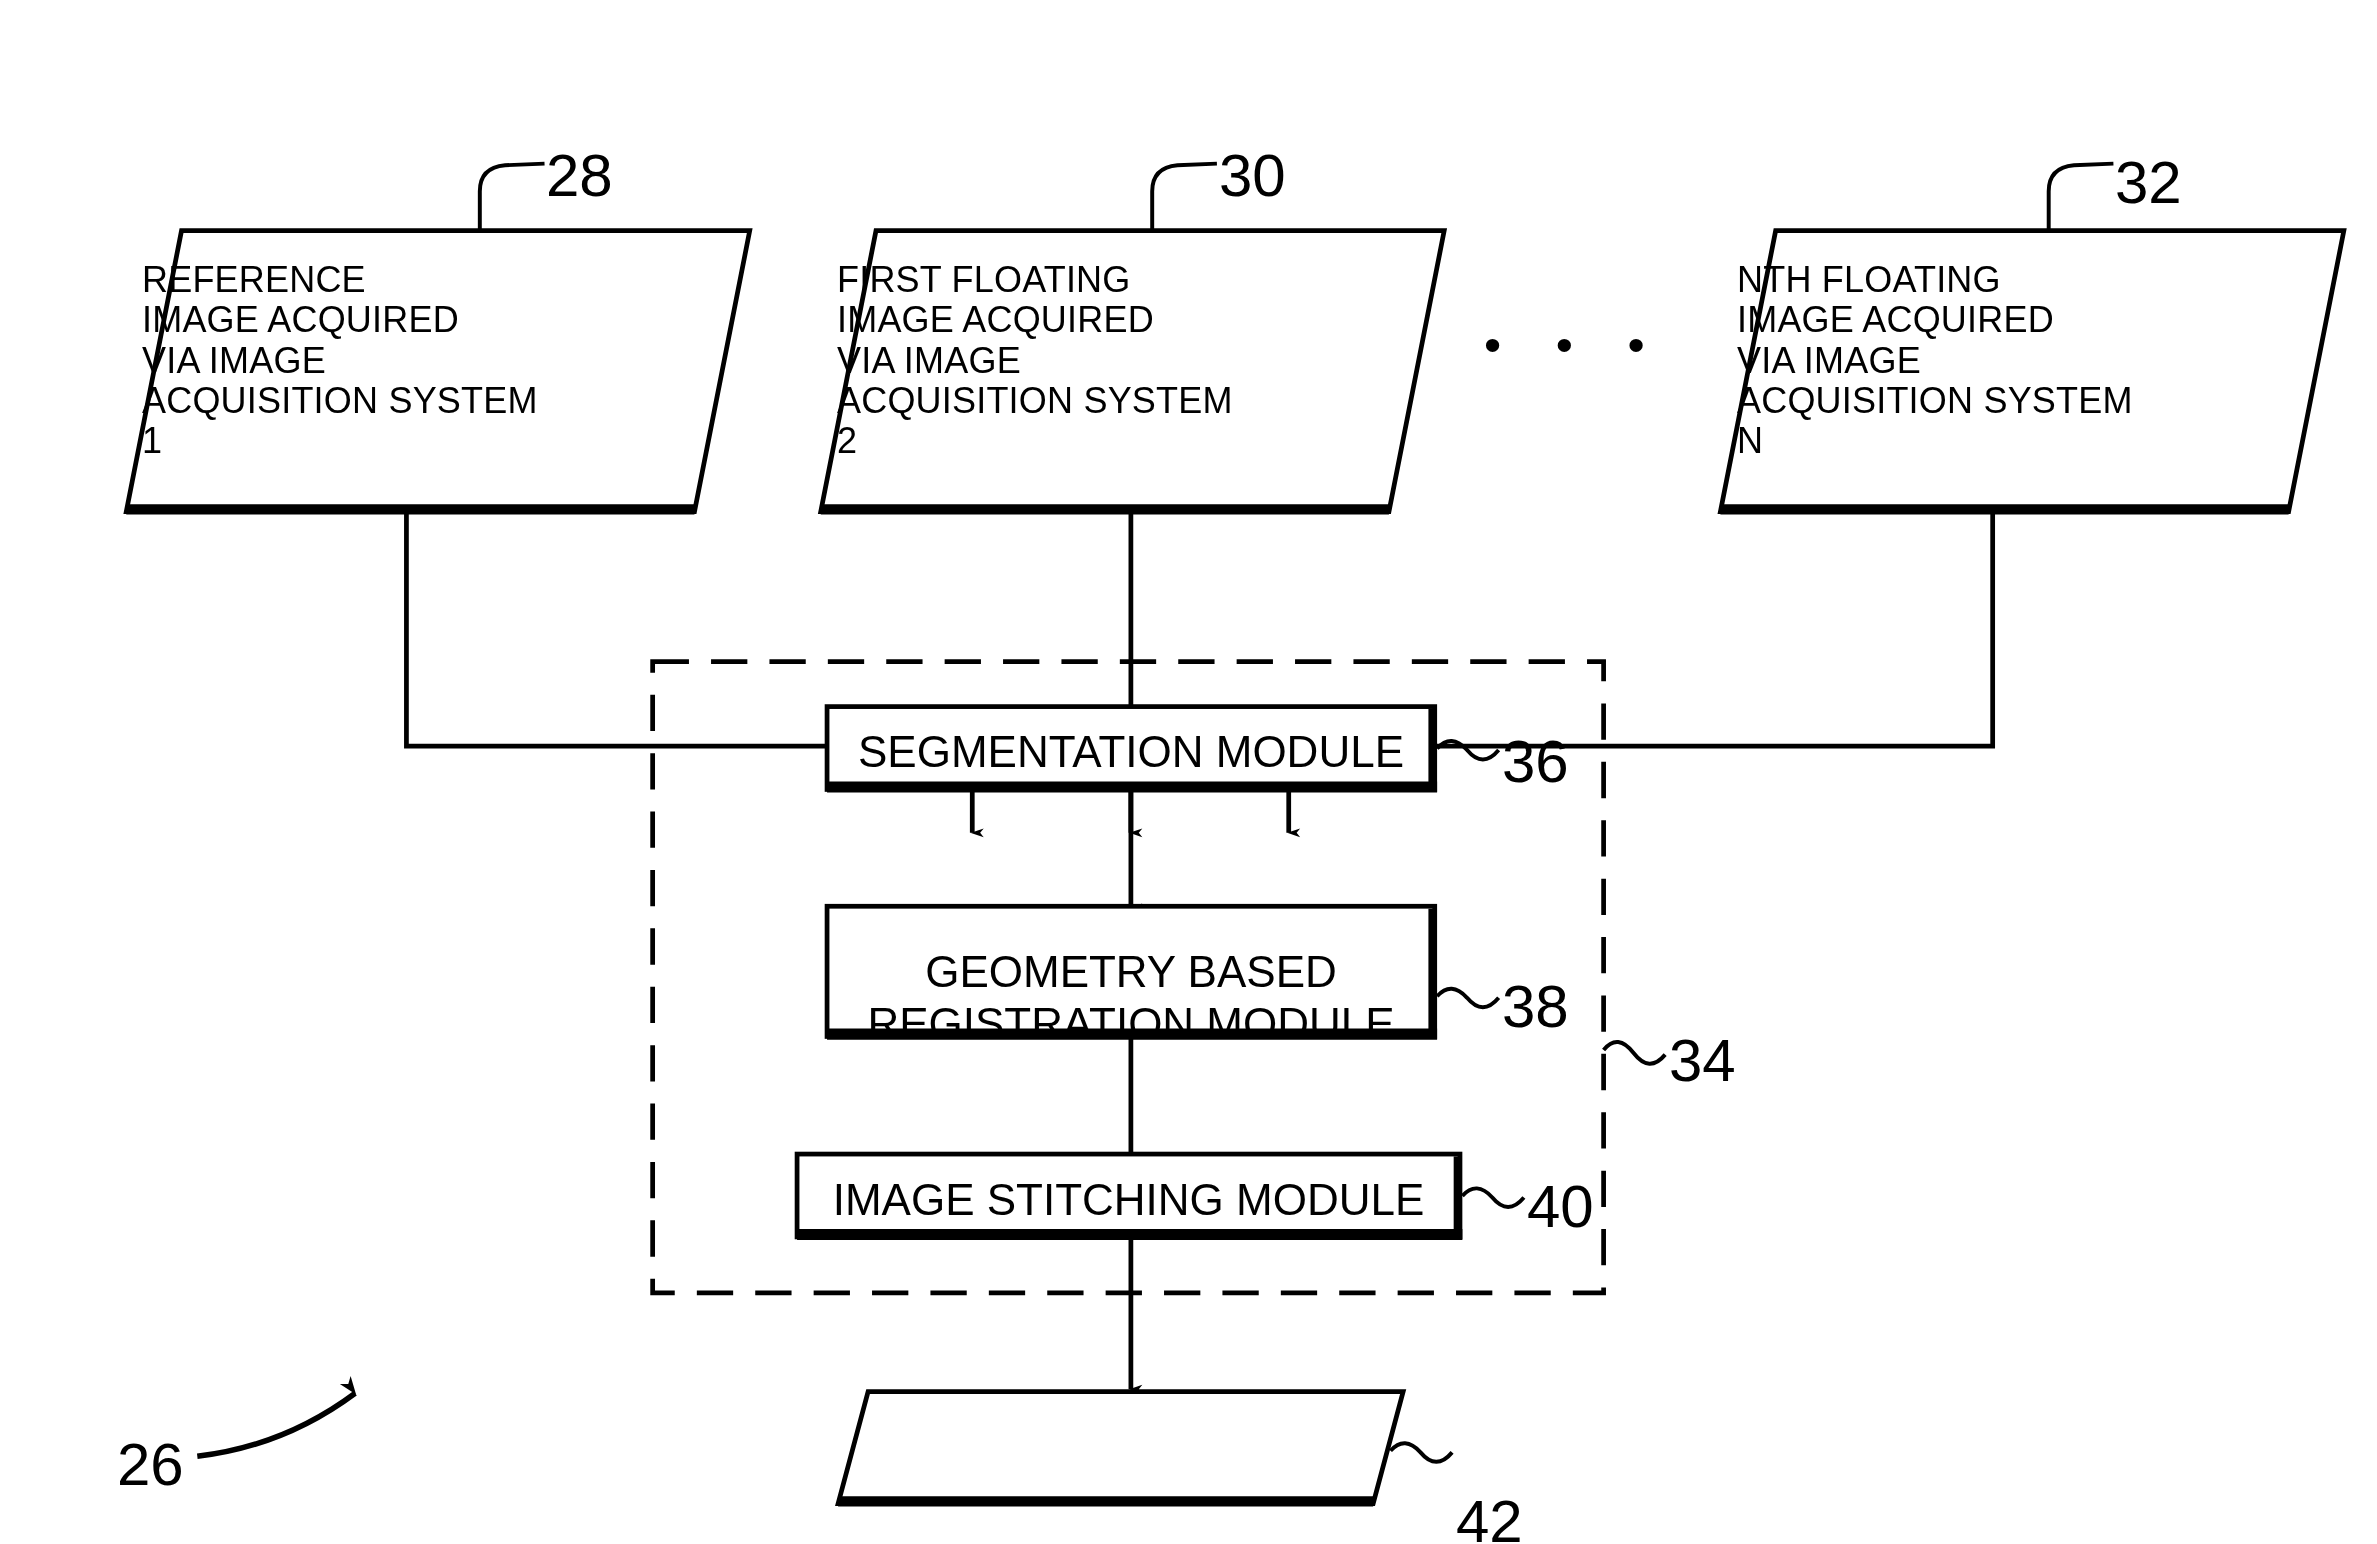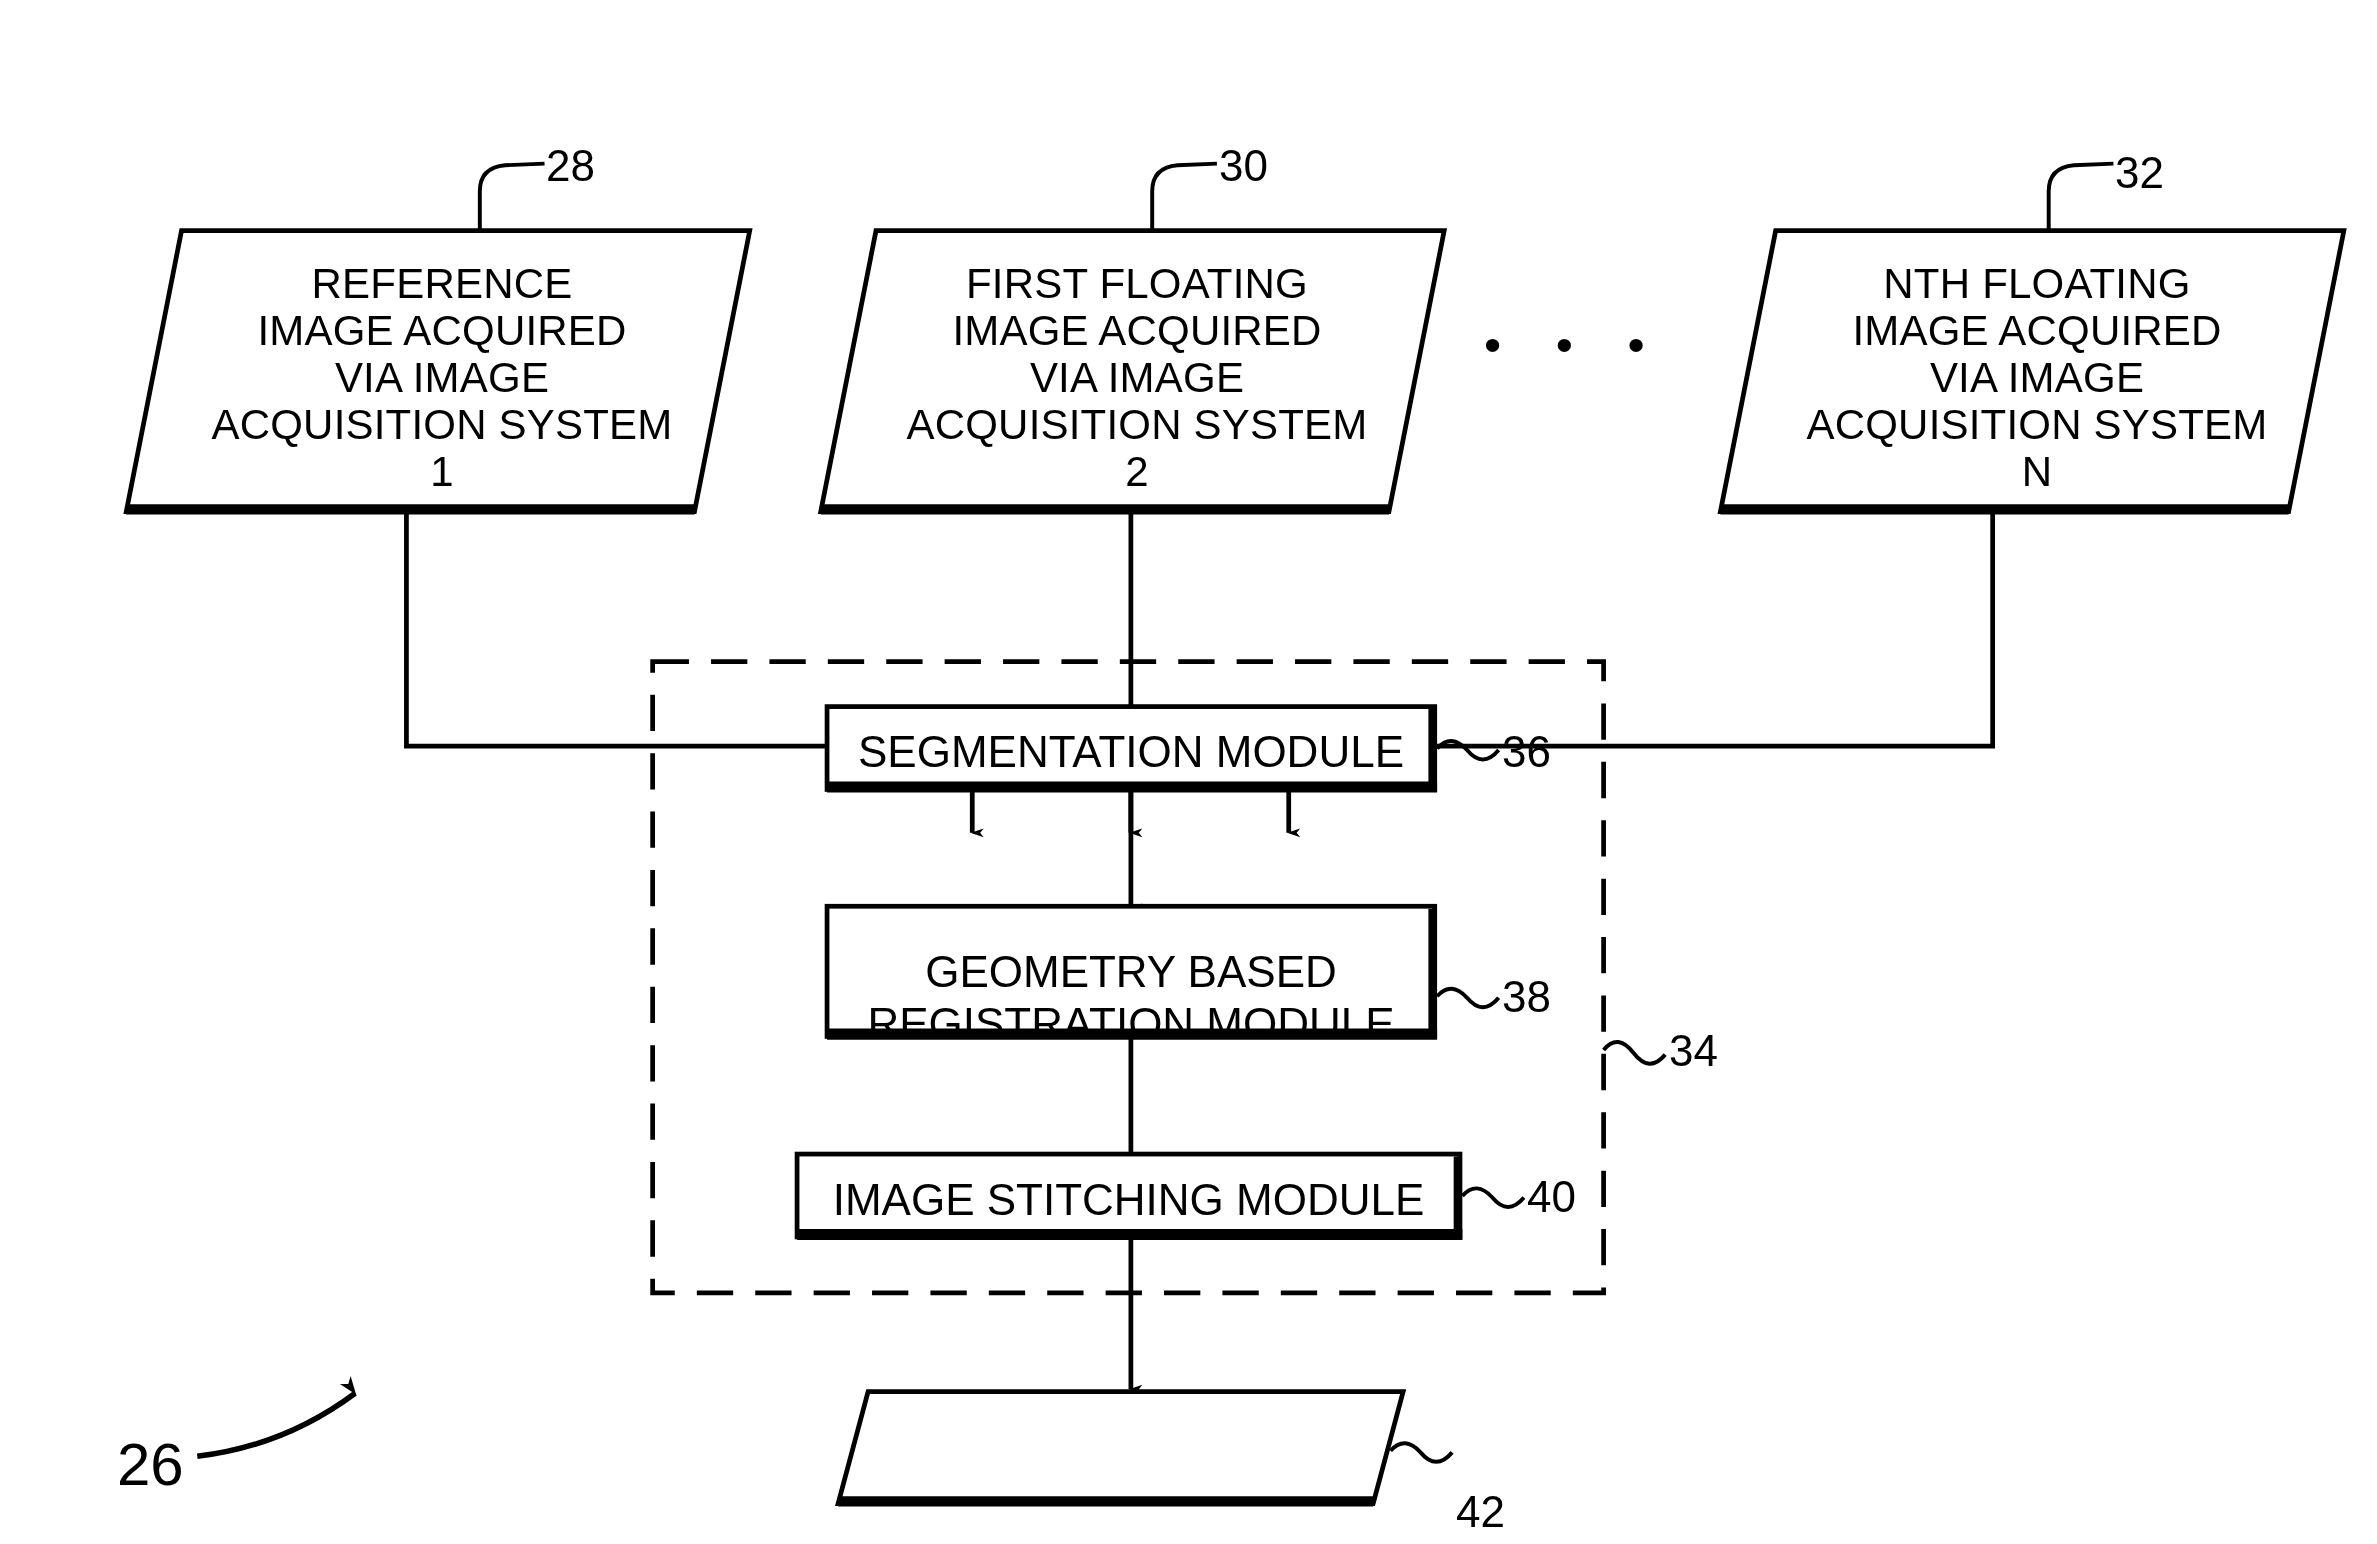--- a/index.html
+++ b/index.html
@@ -1,26 +1,26 @@
 <!DOCTYPE html>
 <html style="font-size:12.6px"><head>
 <meta charset="utf-8">
 <style>
   html,body{margin:0;padding:0;background:#ffffff;}
   body{width:2377px;height:1545px;position:relative;overflow:hidden;
        font-family:"Liberation Sans","DejaVu Sans",sans-serif;color:#000;}
   #stage{position:absolute;left:0;top:0;width:2377px;height:1545px;}
   #svgroot{position:absolute;left:0;top:0;width:2377px;height:1545px;}
 
-  .boxtext{position:absolute;text-align:center;line-height:1.12;
-           font-size:42px;font-weight:400;letter-spacing:0.2px;
+  .boxtext{position:absolute;text-align:left;line-height:1.12;
+           font-size:36px;font-weight:400;letter-spacing:0.2px;
            color:#000;white-space:pre-line;}
   .modtext{position:absolute;text-align:center;line-height:1.18;
            font-size:44px;color:#000;white-space:pre-line;}
-  .reflabel{position:absolute;font-size:44px;color:#000;}
+  .reflabel{position:absolute;font-size:60px;color:#000;}
   .ellipsis{position:absolute;font-size:49px;letter-spacing:20.5px;color:#000;}
 </style>
 </head>
 <body>
 
 <div id="stage">
 
   <svg id="svgroot" viewBox="0 0 3012 1957">
     <defs>
       <marker id="arrowhead" markerWidth="14" markerHeight="18" refX="6.2" refY="16" orient="auto" markerUnits="userSpaceOnUse">

